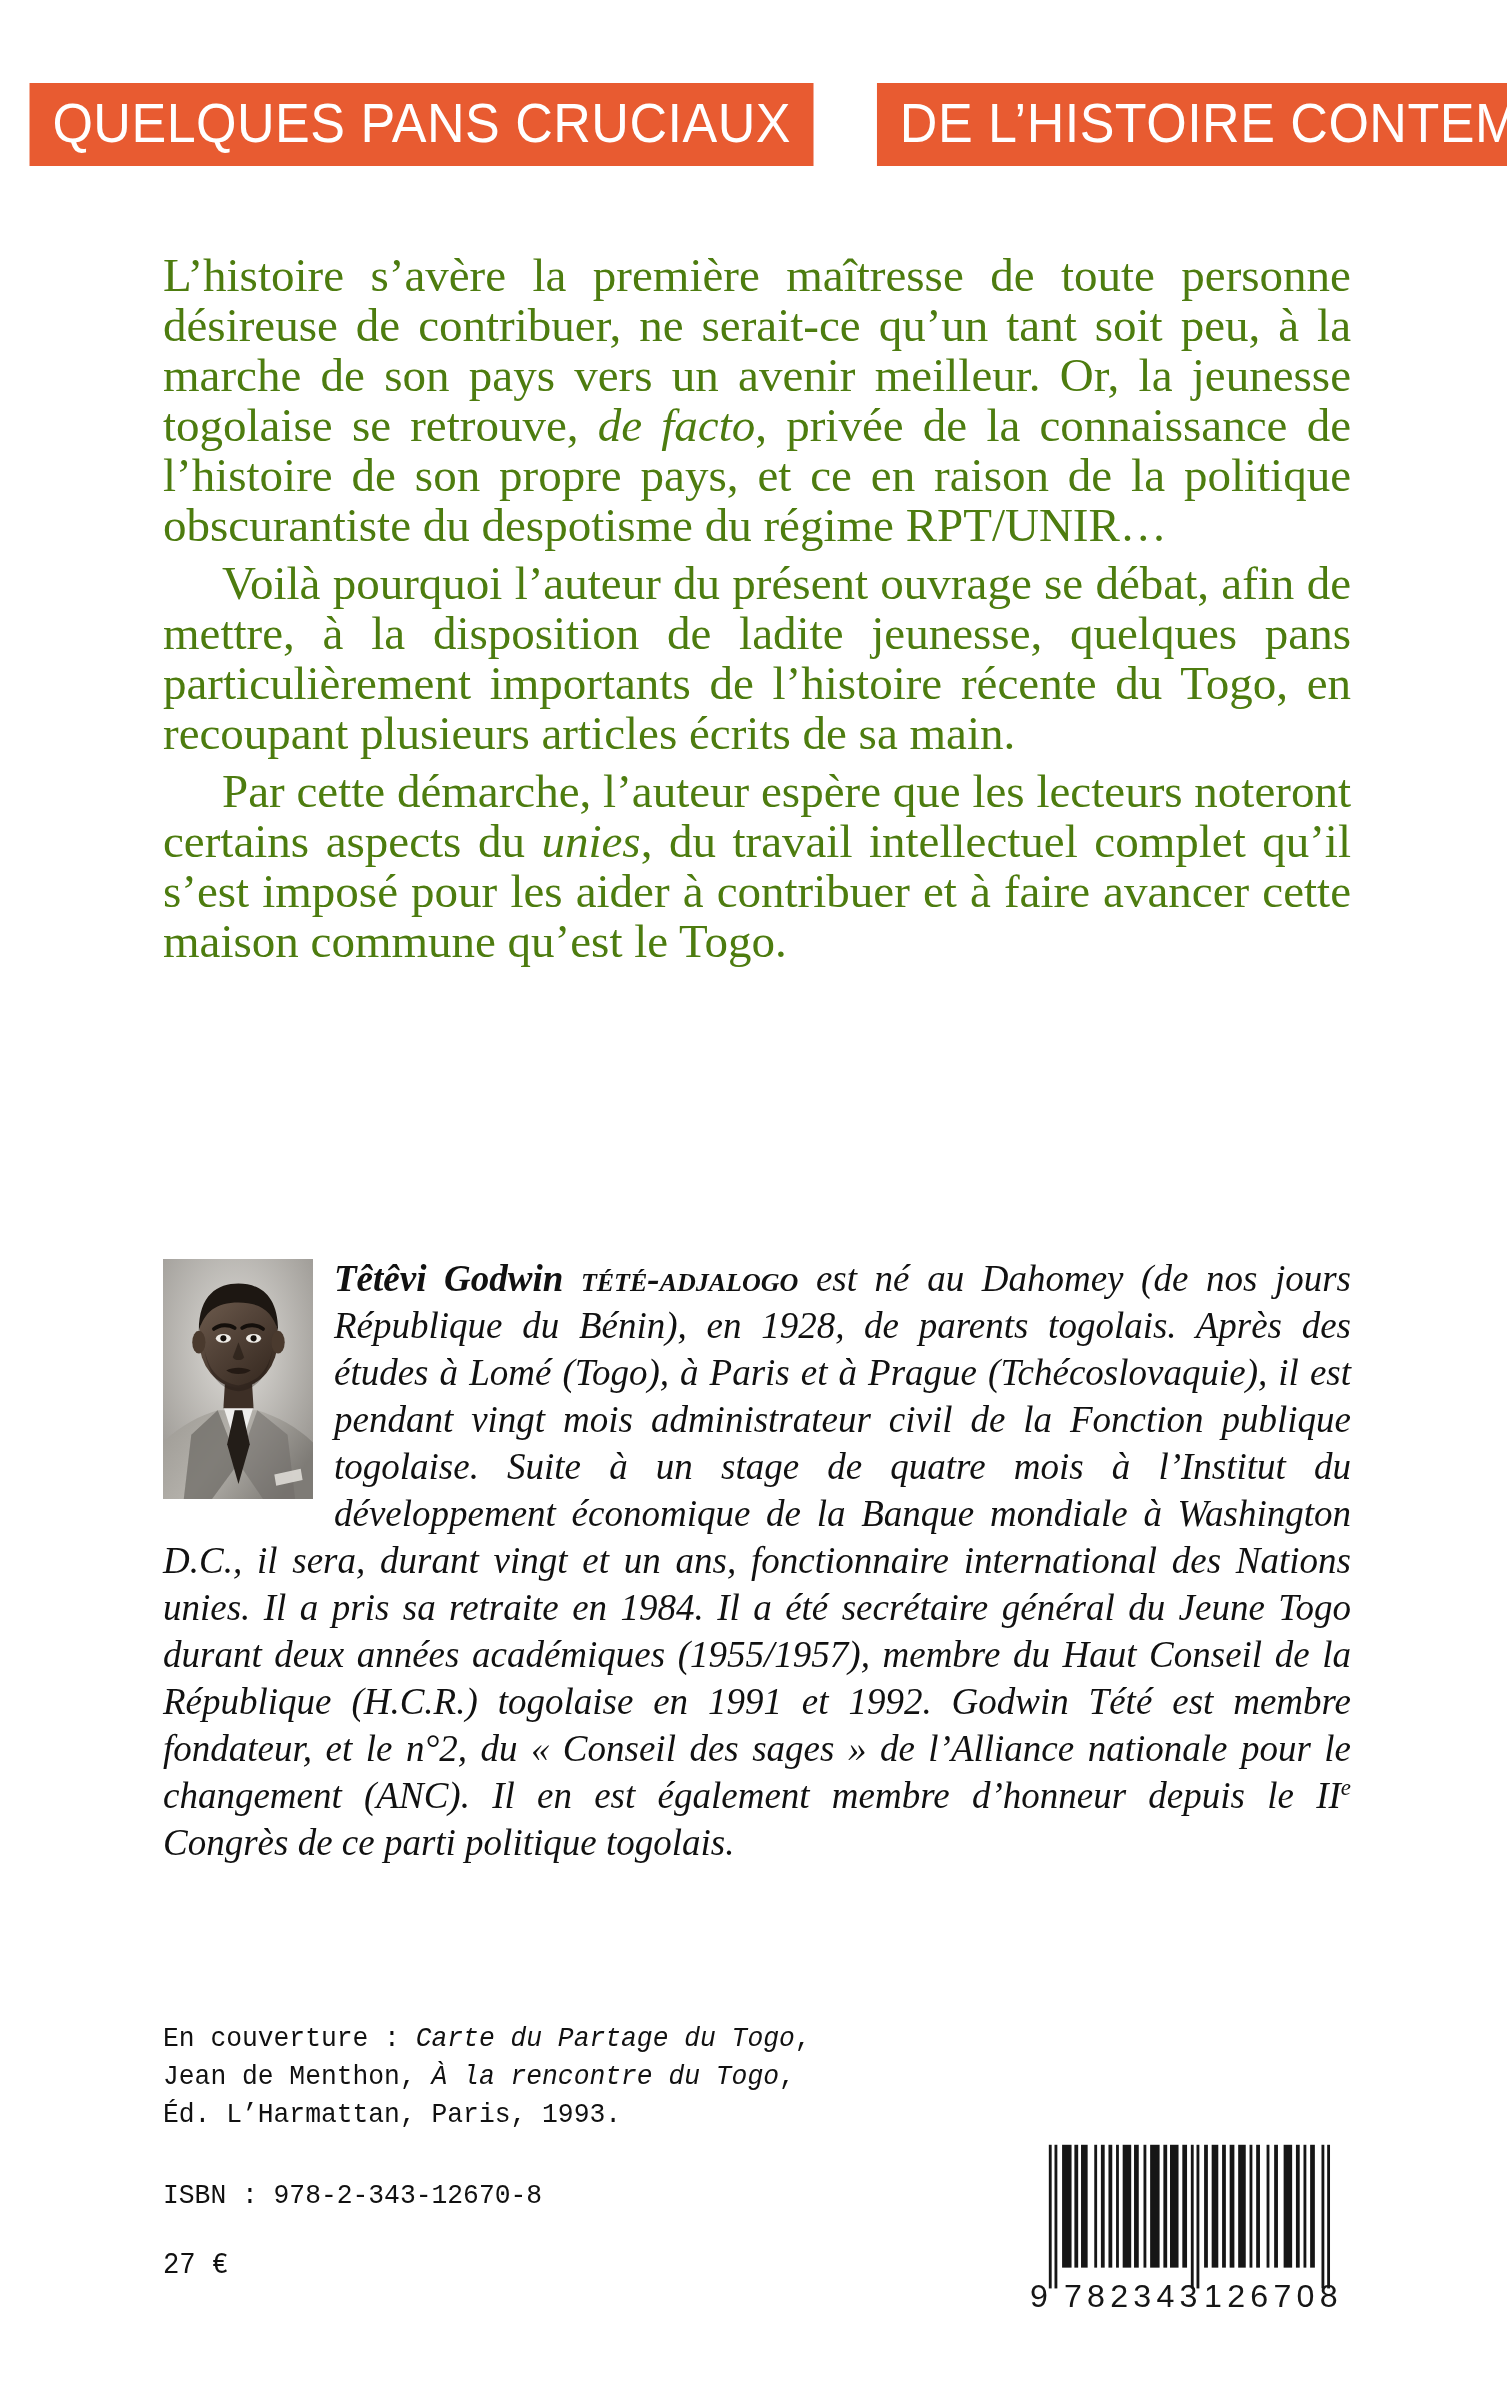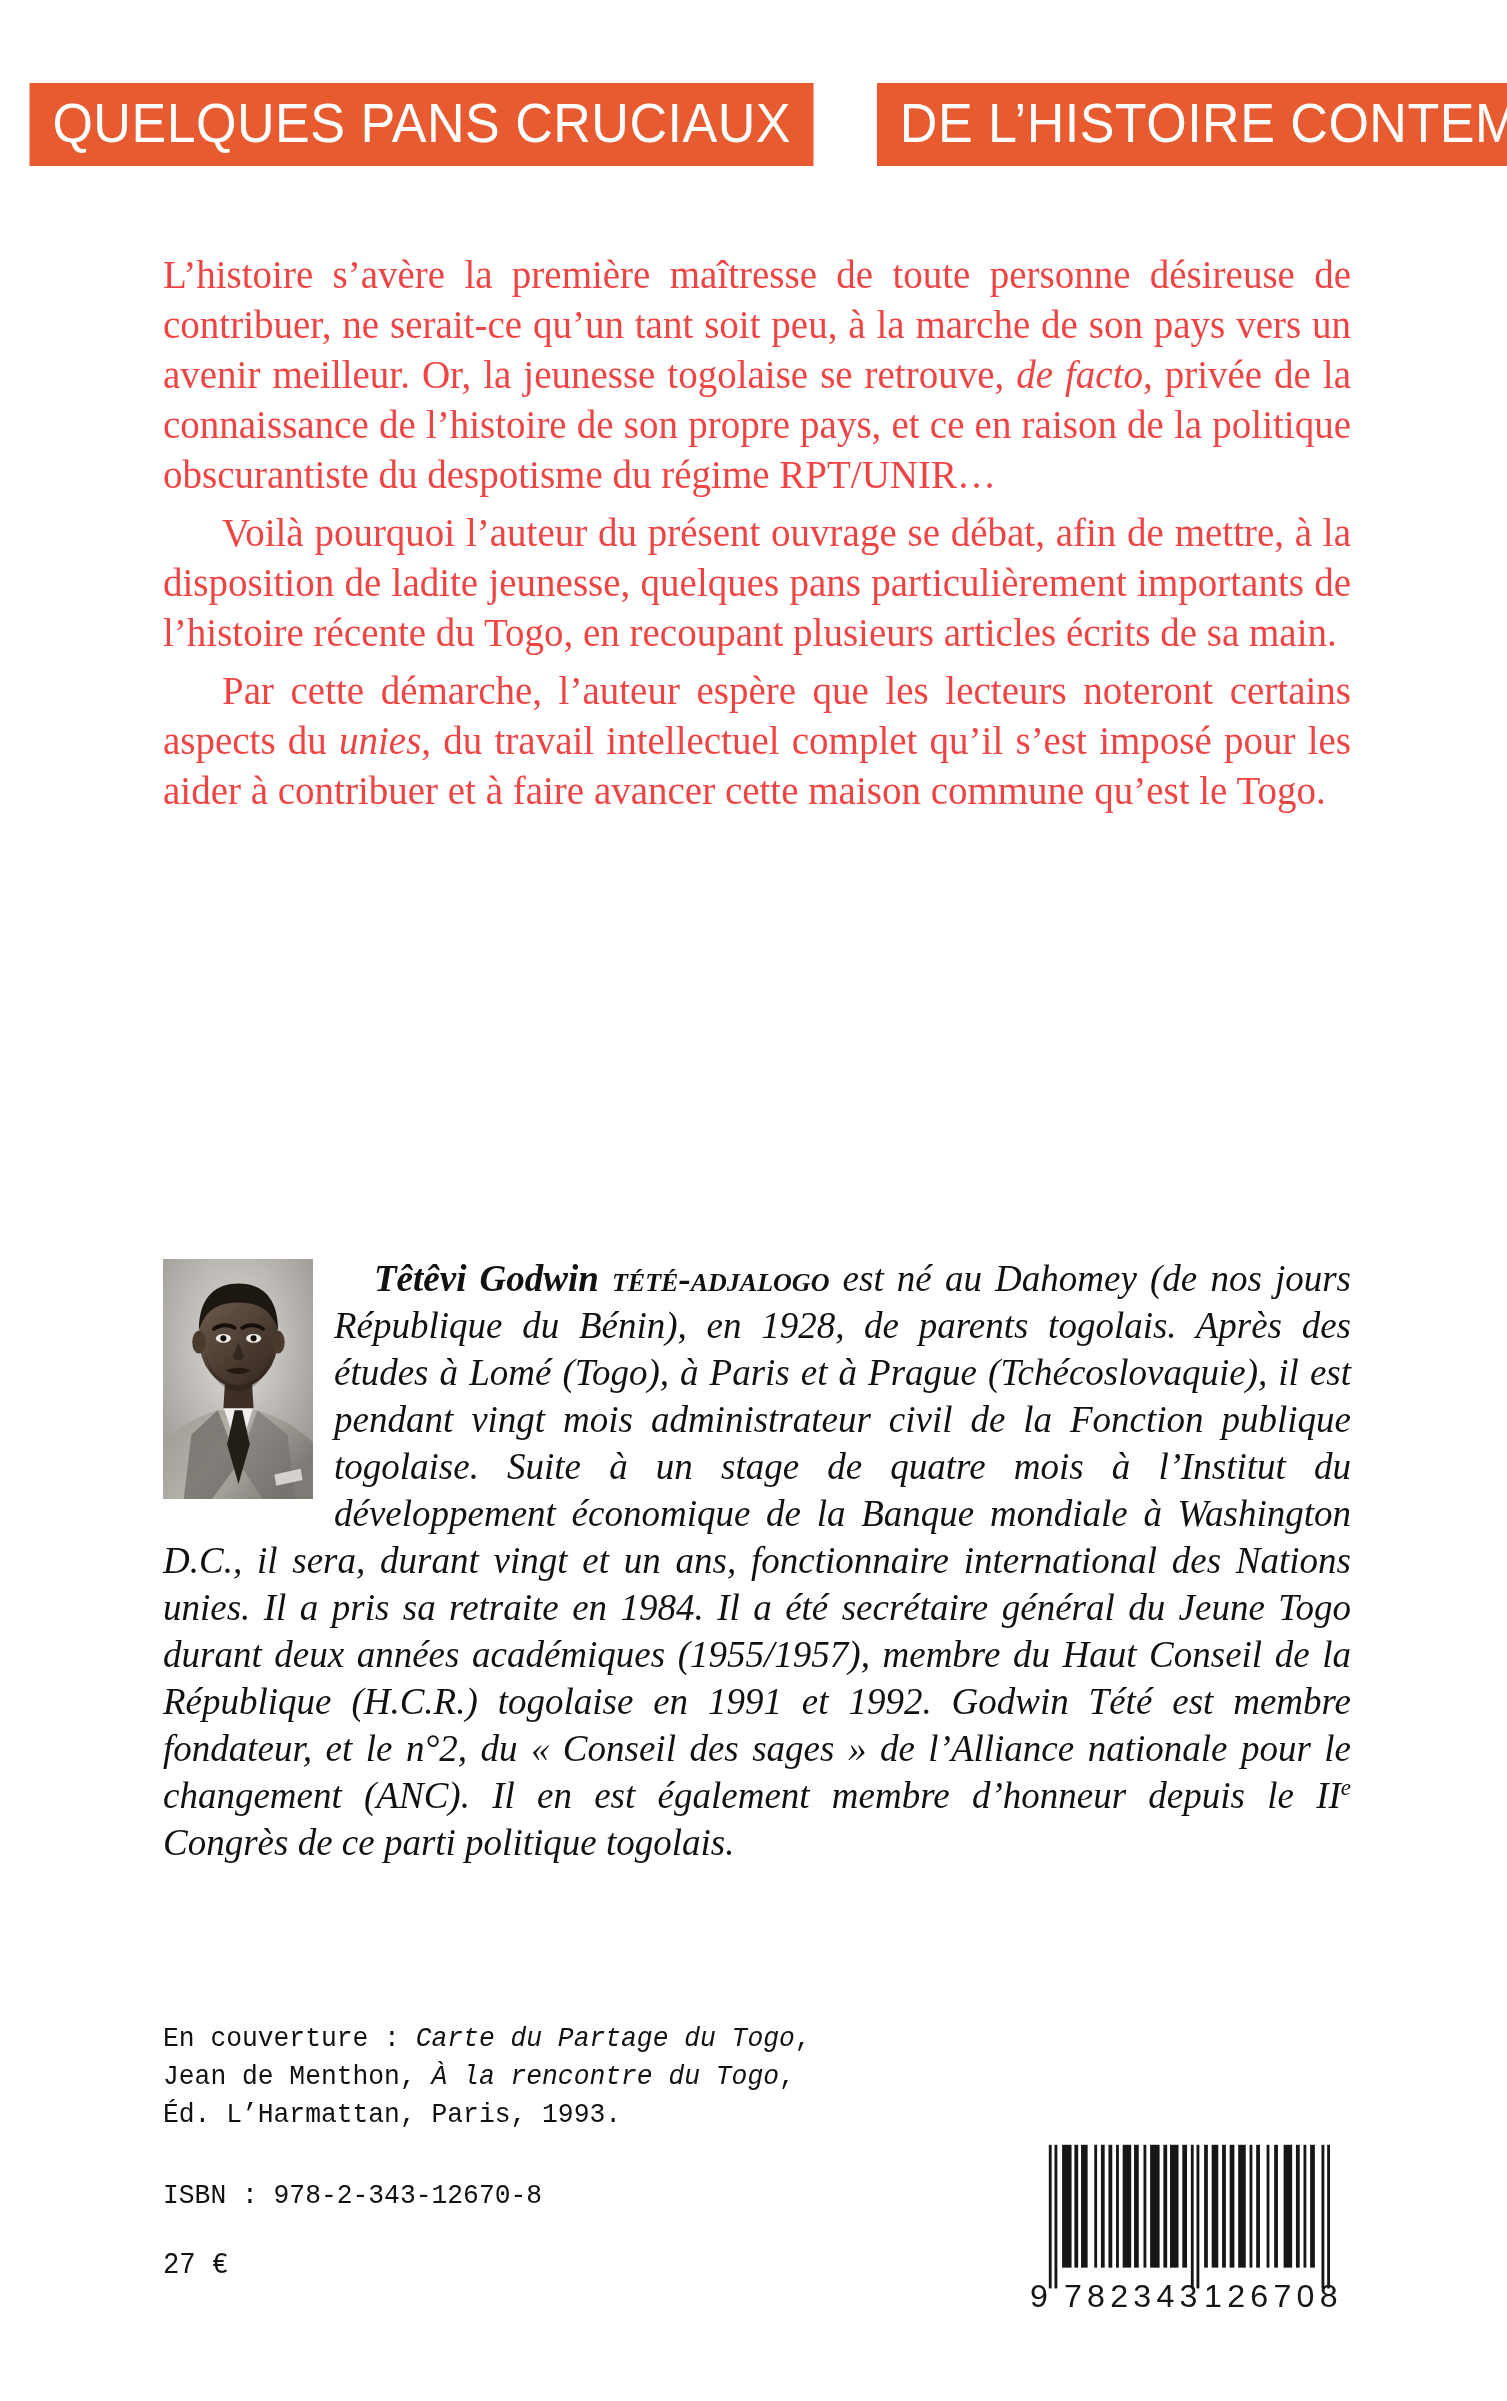--- a/index.html
+++ b/index.html
@@ -44,25 +44,25 @@
   .title-line.l3 { font-size: 56px; margin-top: -0.9px; }
 
   
   .body-copy {
     position: absolute;
     left: 163px;
     top: 250px;
     width: 1188px;
   }
   .para {
-    font-size: 39px;
+    font-size: 47px;
     line-height: 50px;
     text-align: justify;
     text-justify: inter-word;
-    color: #ef4444;
+    color: #4d7c0f;
   }
   .para + .para { margin-top: 8px; }
   .para.indent { text-indent: 59px; }
   .para i { font-style: italic; }
 
   
   .bio-section {
     position: absolute;
     left: 163px;
     top: 1255px;
@@ -83,21 +83,20 @@
     font-size: 37px;
     line-height: 47px;
     font-style: italic;
     text-align: justify;
     text-justify: inter-word;
     color: #111;
   }
   .bio-text .author-name {
     font-weight: bold;
     font-style: italic;
-    margin-left: 40px;
   }
   .bio-text .smallcaps {
     font-weight: bold;
     font-style: italic;
     font-variant: small-caps;
     text-transform: lowercase;
     margin-top: 48px;
   }
   .bio-text .smallcaps::first-letter { text-transform: uppercase; }
   .bio-text sup {

